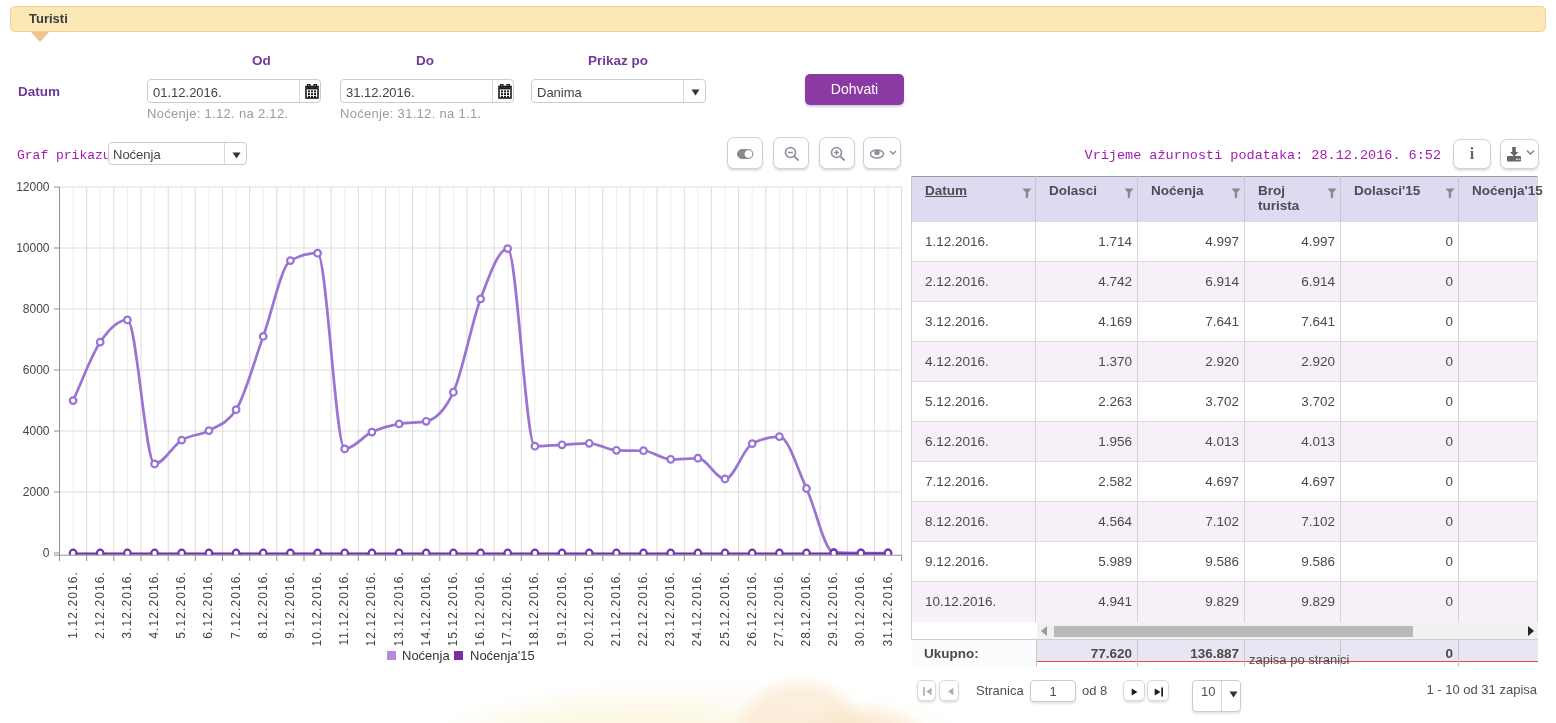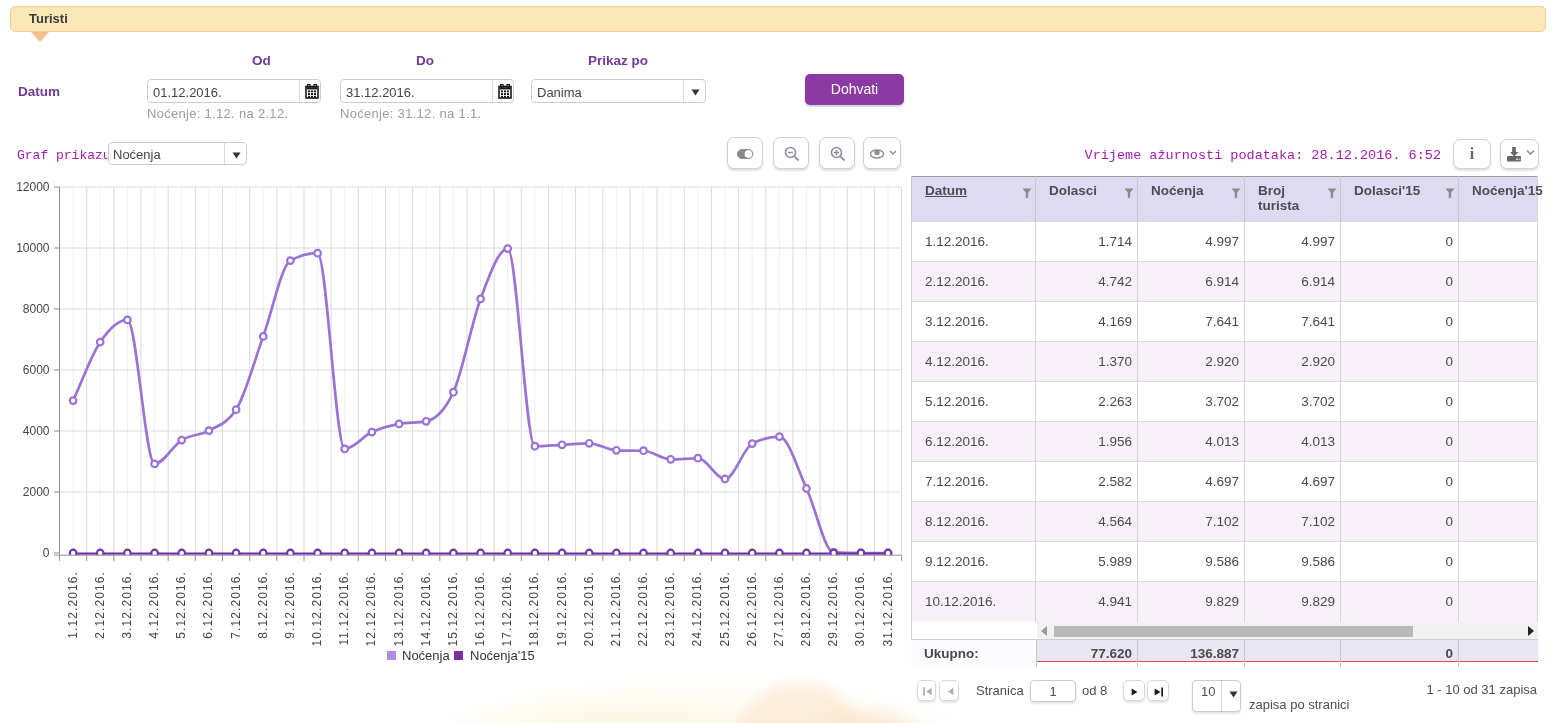--- a/index.html
+++ b/index.html
@@ -569,14 +569,14 @@
     <rect x="7.3" y="0.5" width="1.7" height="9" fill="#1a1a1a"></rect>
   </svg>
 </div>
 <div class="abs inp" style="left:1192px;top:680px;width:49px;height:32px;border-radius:4px;box-shadow:0 2px 2px rgba(160,170,200,.3);">
   <span style="position:absolute;left:8px;top:3px;font-size:13px;color:#4f4f4f;">10</span>
   <span class="vsep" style="left:28px;"></span>
   <svg style="position:absolute;left:36px;top:10px;" width="9" height="7" viewBox="0 0 9 7">
       <path d="M0.5 0.5 H8.5 L4.5 6.5 Z" fill="#333"></path>
     </svg>
 </div>
-<div class="abs ptext" style="left:1249px;top:652px;margin-top:45px;">zapisa po stranici</div>
+<div class="abs ptext" style="left:1249px;top:652px;">zapisa po stranici</div>
 <div class="abs ptext" style="right:19px;top:682px;">1 - 10 od 31 zapisa</div>
 
 </body></html>

